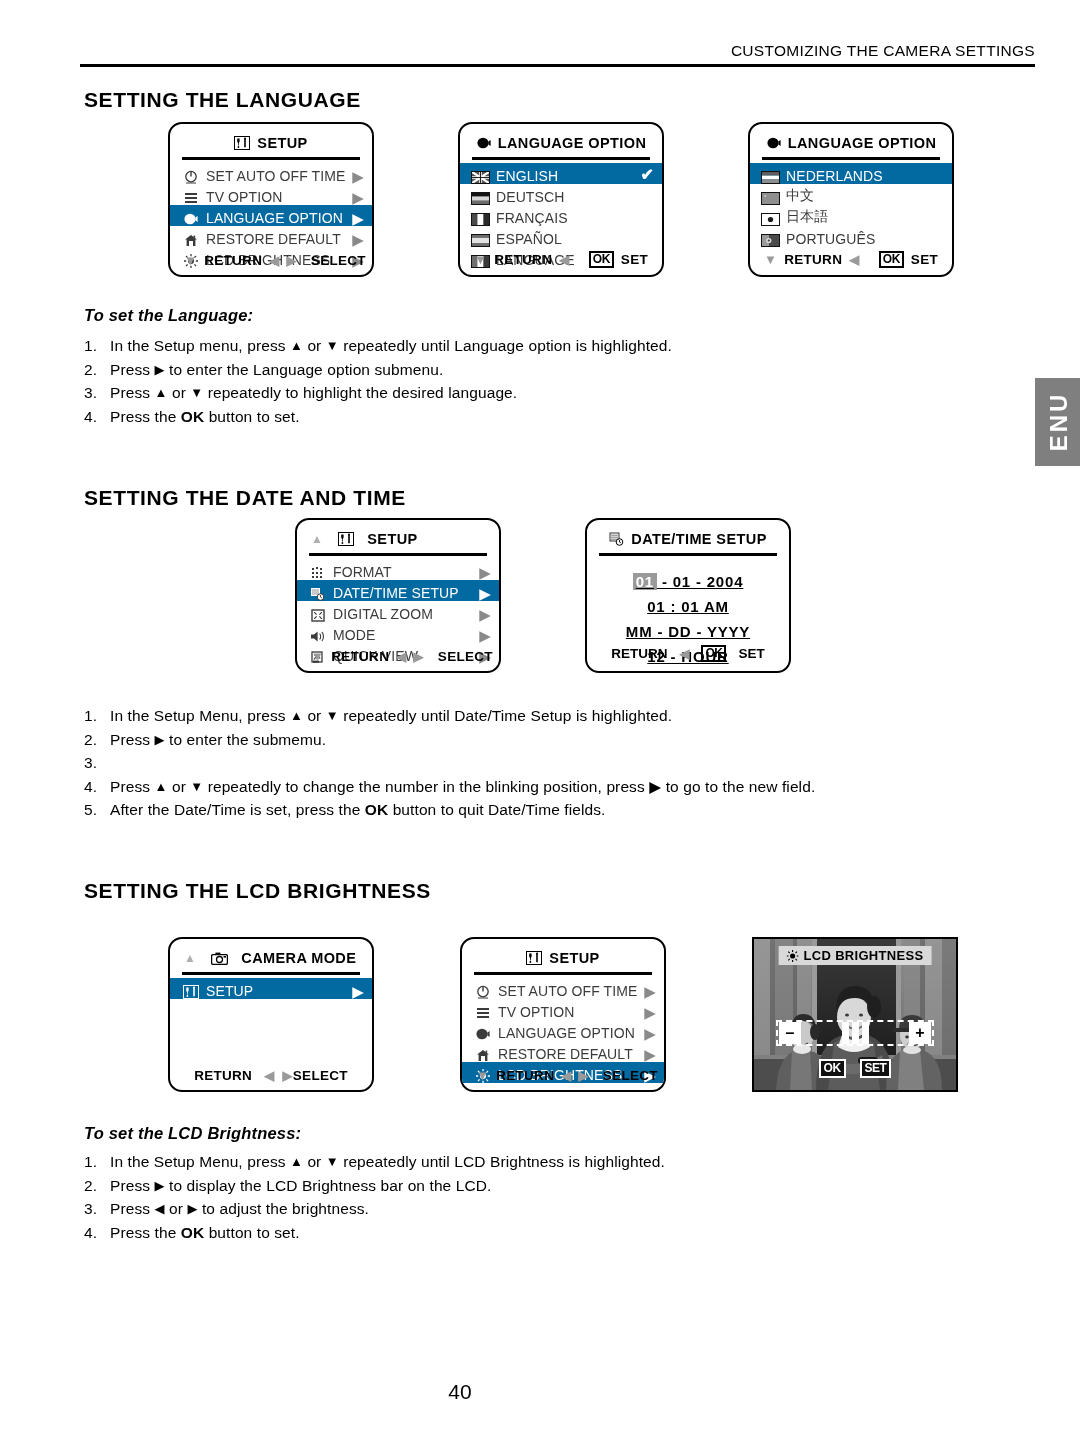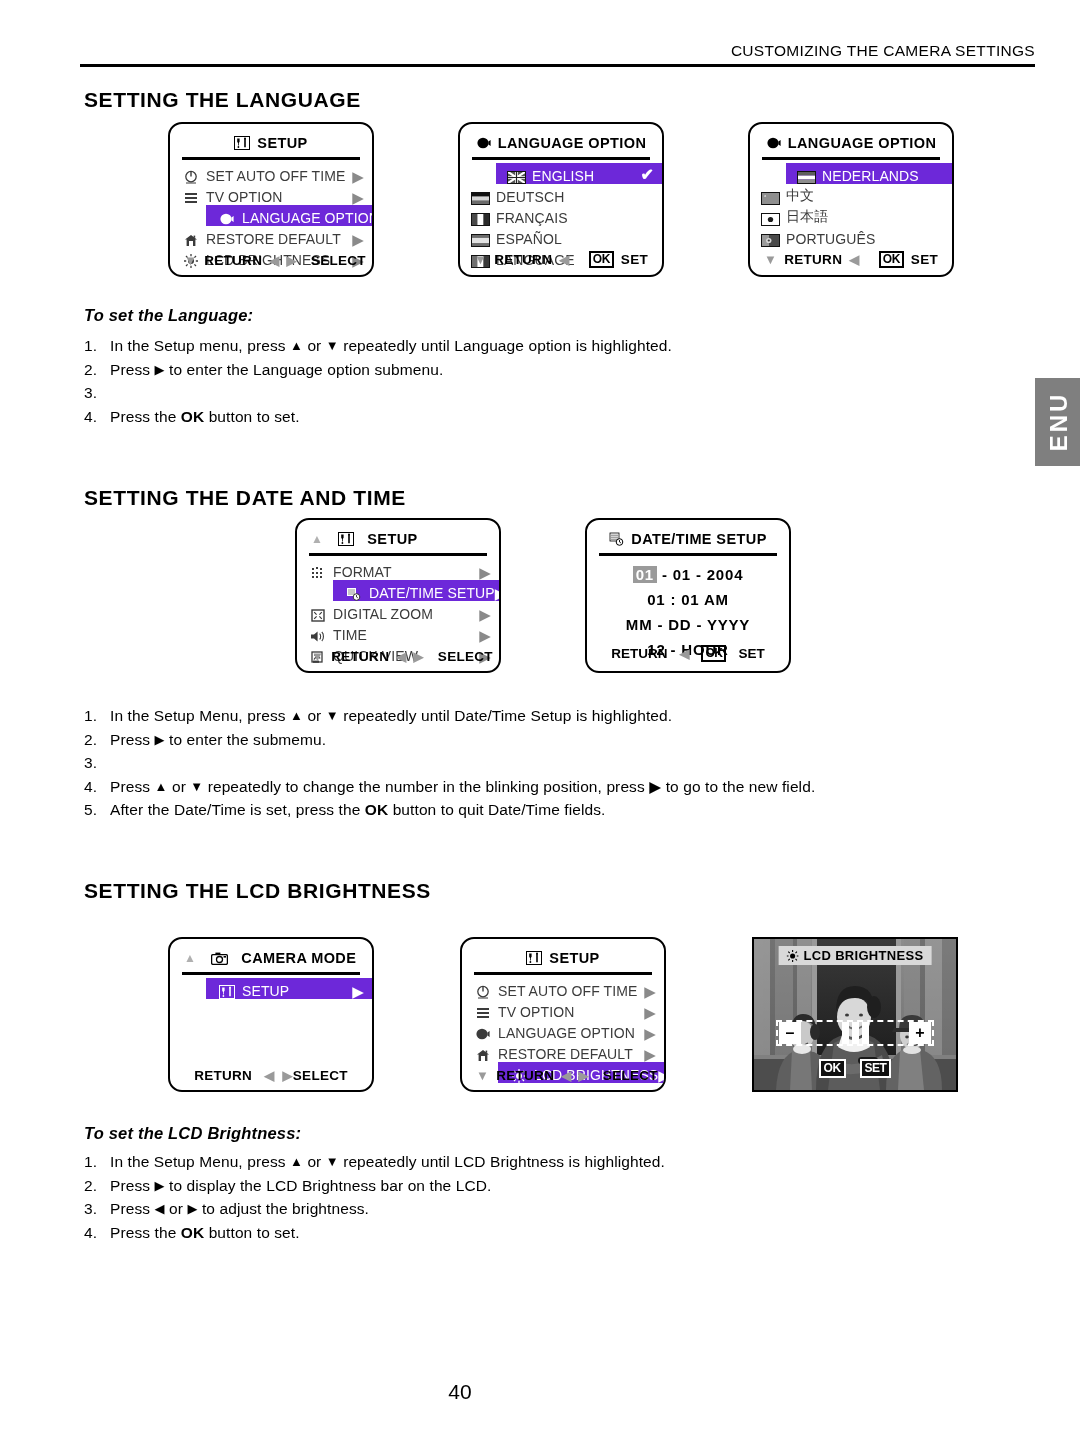--- a/index.html
+++ b/index.html
@@ -64,21 +64,21 @@
 
   .rows{margin-top:3px;}
   .row{
     display:flex;align-items:flex-end;
     height:21px;
     padding:0 8px 0 10px;
     font-size:14px;
     color:#3b3b3b;
     letter-spacing:.1px;
   }
-  .row.sel{background:#6d28d9;color:#ffffff;margin-left:36px;}
+  .row.sel{background:#0369a1;color:#ffffff;}
   .row .ic{width:21px;min-width:21px;display:flex;align-items:center;justify-content:center;margin-right:5px;}
   .row .lbl{flex:1;white-space:nowrap;}
   .row .arr{font-size:15px;color:#8a8a8a;line-height:1;}
   .row.sel .arr{color:#ffffff;}
   .row .chk{font-size:16px;font-weight:bold;}
 
   
   .lcd-foot{
     position:absolute;left:0;right:0;bottom:7px;
     display:flex;align-items:center;
@@ -104,21 +104,21 @@
   .sub-head{
     position:absolute;font-size:16.5px;font-weight:bold;font-style:italic;letter-spacing:.2px;text-align:center;
   }
   .steps{position:absolute;font-size:15.5px;line-height:23.5px;letter-spacing:.1px;}
   .steps .st{display:flex;}
   .steps .num{width:26px;min-width:26px;}
   .steps b{font-weight:bold;}
   .tri{font-size:13px;vertical-align:1px;}
 
   
-  .dt-lines{margin-top:6px;text-align:center;font-size:15px;font-weight:bold;line-height:25px;letter-spacing:.8px;}
+  .dt-lines{margin-top:13px;text-align:center;font-size:15px;font-weight:bold;line-height:25px;letter-spacing:.8px;text-decoration:underline;}
   .dt-lines .hl{background:#9a9a9a;color:#fff;padding:0 3px;}
   .dt-foot{
     position:absolute;left:0;right:0;bottom:9px;
     display:flex;align-items:center;justify-content:center;gap:12px;
     font-size:13.5px;font-weight:bold;
   }
 
   
   .photo{
     position:absolute;border:2.5px solid #000;box-sizing:border-box;overflow:hidden;background:#555;
@@ -390,20 +390,21 @@
     <div class="st">
       <span class="num">1.</span>
       <span><span>In the Setup menu, press </span><span class="tri">▲</span><span> or </span><span class="tri">▼</span><span> repeatedly until Language option is highlighted.</span></span>
     </div>
     <div class="st">
       <span class="num">2.</span>
       <span><span>Press </span><span class="tri">▶</span><span> to enter the Language option submenu.</span></span>
     </div>
     <div class="st">
       <span class="num">3.</span>
+      <span><span>Press </span><span class="tri">▲</span><span> or </span><span class="tri">▼</span><span> repeatedly to highlight the desired language.</span></span>
     </div>
     <div class="st">
       <span class="num">4.</span>
       <span><span>Press the </span><b>OK</b><span> button to set.</span></span>
     </div>
   </div>
 
   <div class="sec-title" style="left:84px;top:474px;">SETTING THE DATE AND TIME</div>
 
   <div class="lcd" style="left:295px;top:518px;width:206px;height:155px;">
@@ -465,21 +466,21 @@
         <span class="lbl">DIGITAL ZOOM</span>
         <span class="arr">▶</span>
       </div>
       <div class="row">
         <span class="ic">
           <svg width="15" height="13" viewBox="0 0 15 13">
               <path d="M1 4.5h3l3.6-3v10l-3.6-3H1z" fill="#3b3b3b"></path>
               <path d="M9.6 3.6c1.4 1 1.4 4.8 0 5.8M11.8 2c2.2 1.8 2.2 7.2 0 9" stroke="#3b3b3b" stroke-width="1.1" fill="none"></path>
             </svg>
         </span>
-        <span class="lbl">TIME</span>
+        <span class="lbl">MODE</span>
         <span class="arr">▶</span>
       </div>
       <div class="row">
         <span class="ic">
           <svg width="14" height="14" viewBox="0 0 14 14">
               <rect x="1" y="2" width="10" height="10" fill="none" stroke="#3b3b3b" stroke-width="1.3"></rect>
               <path d="M3 9.5c1.6-3 4-3.6 6.2-1.2" stroke="#3b3b3b" stroke-width="1.2" fill="none"></path>
               <circle cx="4.2" cy="5" r="1.1" fill="#3b3b3b"></circle>
               <rect x="2" y="10.6" width="6" height="2.2" fill="#3b3b3b"></rect>
             </svg>

